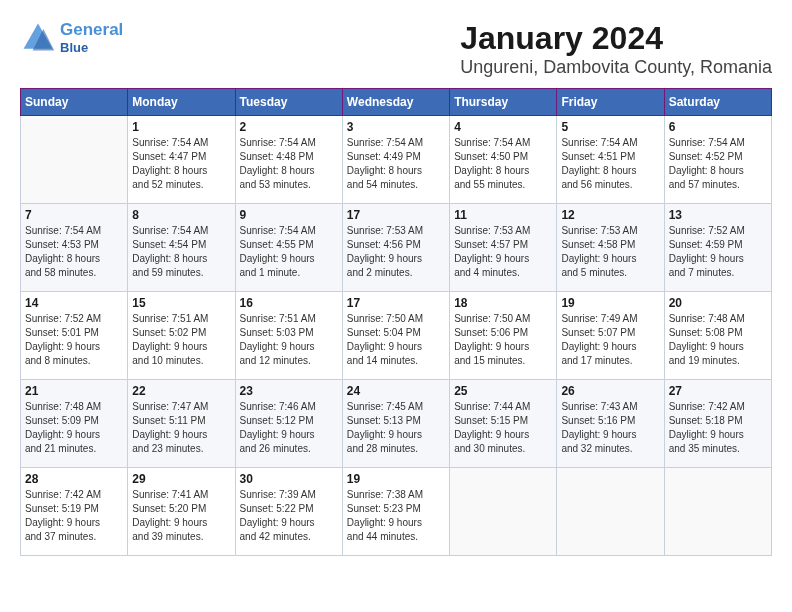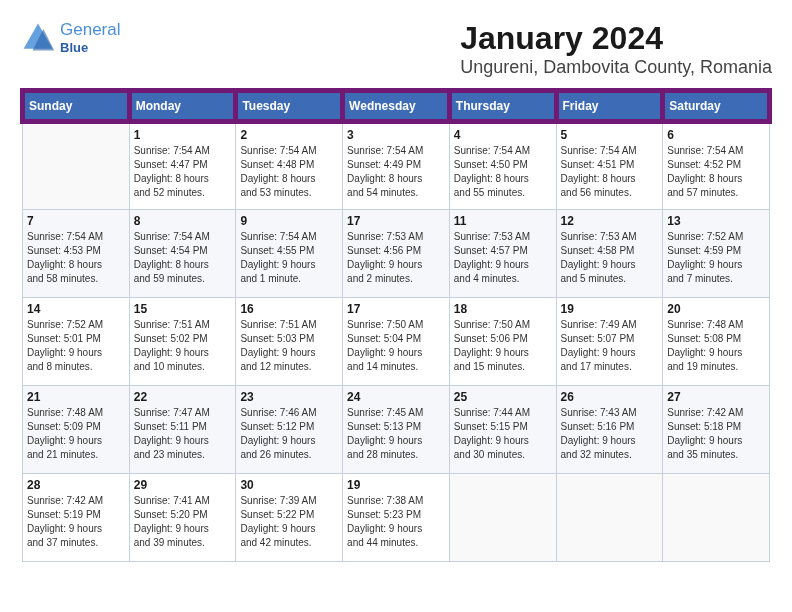--- a/index.html
+++ b/index.html
@@ -40,21 +40,21 @@
       width: 100%;
       border-collapse: collapse;
       font-size: 11px;
     }
     .calendar-table th {
       background-color: #3d6bb5;
       color: #fff;
       padding: 6px 4px;
       text-align: left;
       font-size: 12px;
-      border: 5px solid #701a75;
+      border: 1px solid #701a75;
     }
     .calendar-table td {
       border: 1px solid #c8d0dc;
       vertical-align: top;
       padding: 4px;
       width: calc(100% / 7);
       height: 88px;
       background: #fff;
     }
     .calendar-table tr:nth-child(even) td {
@@ -78,21 +78,21 @@
 </head>
 <body>
 
 <div class="header">
   <div class="logo">
     <svg class="logo-icon" viewBox="0 0 40 40">
       <polygon points="20,4 36,32 4,32" fill="#4a90d9" opacity="0.85"></polygon>
       <polygon points="26,10 38,34 14,34" fill="#2a5fa8" opacity="0.6"></polygon>
     </svg>
     <div>
-      <div style="font-size:17px; font-weight:normal; color:#1a1a2e; line-height:1.2;">
+      <div style="font-size:17px; font-weight:bold; color:#1a1a2e; line-height:1.2;">
         <span style="color:#4a90d9">General</span>
       </div>
       <div style="font-size:13px; font-weight:bold; color:#2a5fa8; line-height:1.2;">Blue</div>
     </div>
   </div>
   <div class="title-area">
     <div class="month-title">January 2024</div>
     <div class="location">Ungureni, Dambovita County, Romania</div>
   </div>
 </div>

